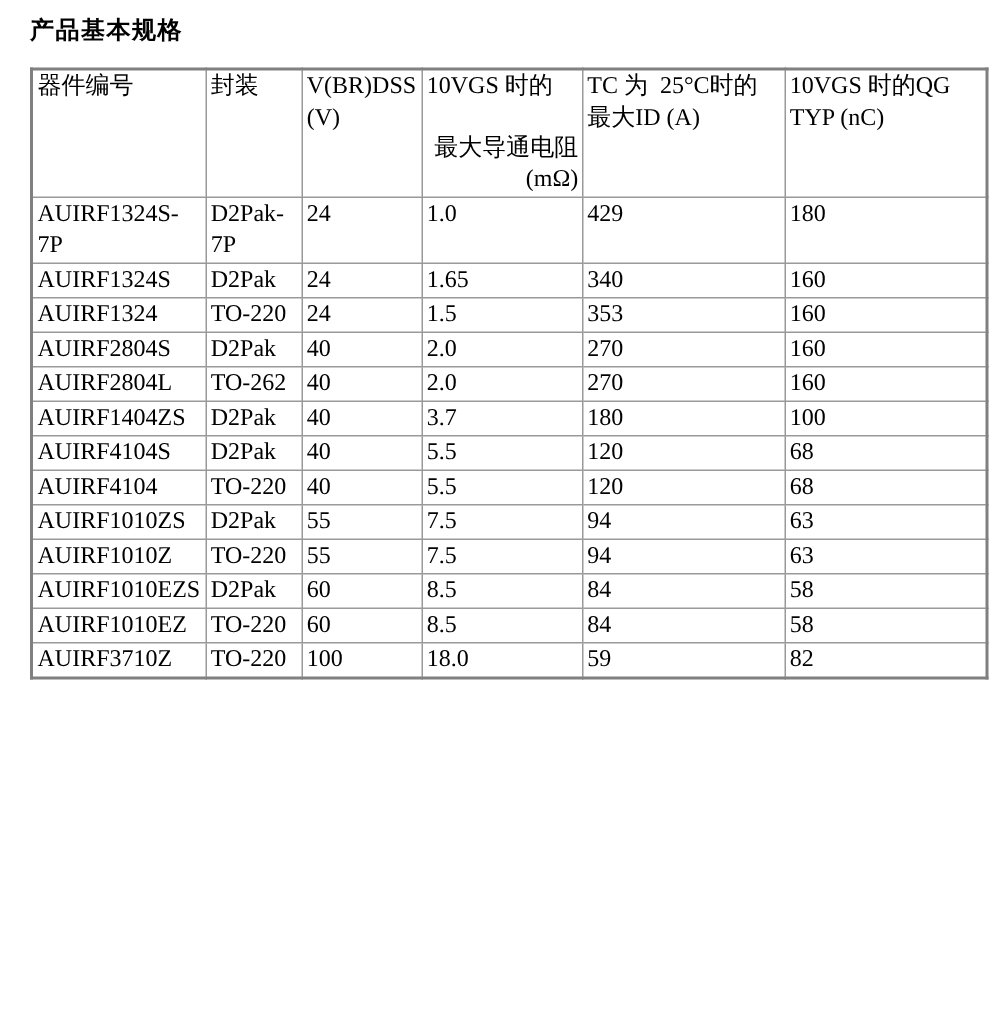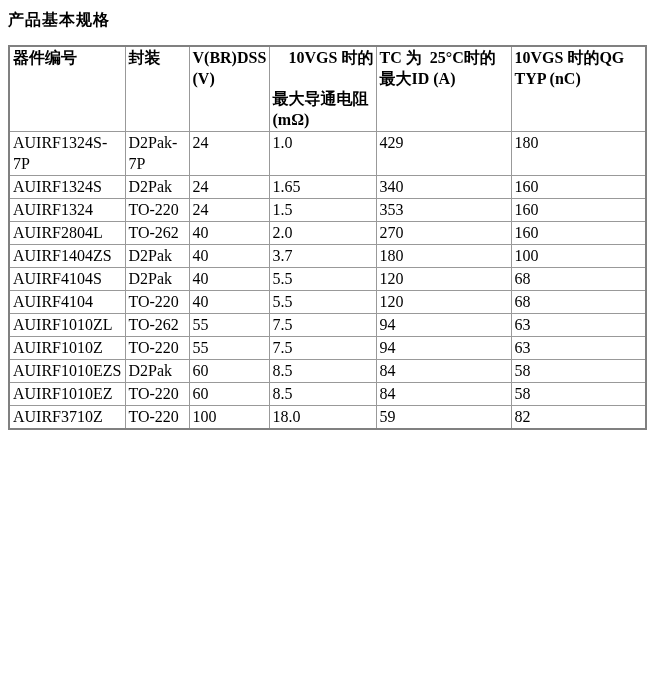--- a/index.html
+++ b/index.html
@@ -8,21 +8,21 @@
     background: #ffffff;
     color: #000000;
   }
   body {
     width: 667px;
     height: 681px;
     overflow: hidden;
     font-family: "Liberation Serif", serif;
   }
   .page {
-    padding: 8px 0 0 8px;
+    padding: 8px 0 0 20px;
   }
   .page-title {
     font-family: "Liberation Sans", sans-serif;
     font-weight: bold;
     font-size: 16px;
     margin: 2px 0 14px 0;
     letter-spacing: 1px;
   }
   table.spec-table {
     border-collapse: collapse;
@@ -35,29 +35,28 @@
     border: 1px solid #999999;
     vertical-align: top;
     text-align: left;
     padding: 0 2px 1px 3px;
     font-size: 16px;
     line-height: 21px;
     overflow: hidden;
     word-wrap: break-word;
   }
   table.spec-table th {
-    font-weight: bold;
+    font-weight: normal;
     height: 81px;
   }
   .h-left {
     text-align: left;
-    margin-left: 16px;
   }
   .h-center {
-    text-align: left;
+    text-align: right;
     margin-top: 20px;
   }
 </style>
 </head>
 <body>
 
 <div class="page">
 
   <div class="page-title">产品基本规格</div>
 
@@ -114,20 +113,28 @@
         </tr>
         <tr>
           <td>AUIRF1324</td>
           <td>TO-220</td>
           <td>24</td>
           <td>1.5</td>
           <td>353</td>
           <td>160</td>
         </tr>
         <tr>
+          <td>AUIRF2804S</td>
+          <td>D2Pak</td>
+          <td>40</td>
+          <td>2.0</td>
+          <td>270</td>
+          <td>160</td>
+        </tr>
+        <tr>
           <td>AUIRF2804L</td>
           <td>TO-262</td>
           <td>40</td>
           <td>2.0</td>
           <td>270</td>
           <td>160</td>
         </tr>
         <tr>
           <td>AUIRF1404ZS</td>
           <td>D2Pak</td>
@@ -146,22 +153,22 @@
         </tr>
         <tr>
           <td>AUIRF4104</td>
           <td>TO-220</td>
           <td>40</td>
           <td>5.5</td>
           <td>120</td>
           <td>68</td>
         </tr>
         <tr>
-          <td>AUIRF1010ZL</td>
-          <td>TO-262</td>
+          <td>AUIRF1010ZS</td>
+          <td>D2Pak</td>
           <td>55</td>
           <td>7.5</td>
           <td>94</td>
           <td>63</td>
         </tr>
         <tr>
           <td>AUIRF1010Z</td>
           <td>TO-220</td>
           <td>55</td>
           <td>7.5</td>

